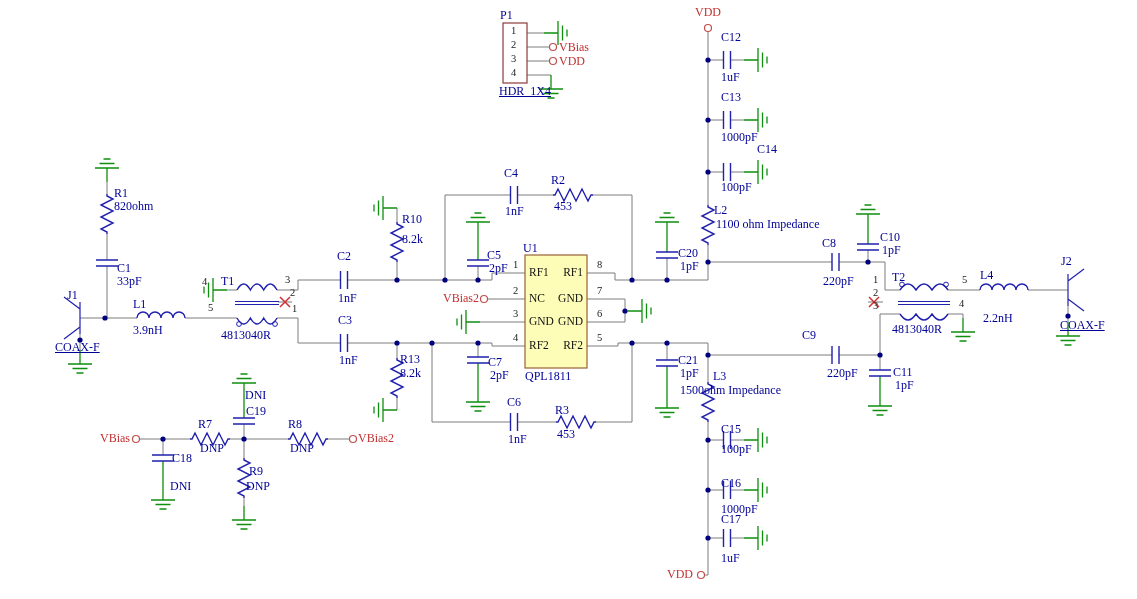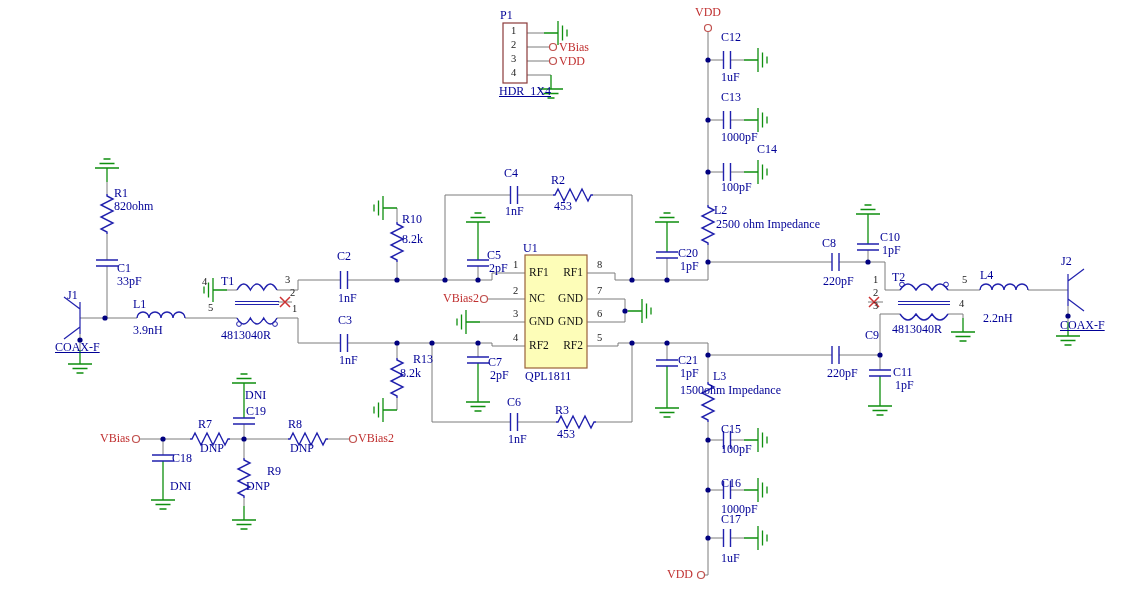--- a/index.html
+++ b/index.html
@@ -257,45 +257,45 @@
 <span class="lbl" style="left:67px;top:289px">J1</span>
 <span class="lbl ul" style="left:55px;top:341px">COAX-F</span>
 <span class="lbl" style="left:133px;top:298px">L1</span>
 <span class="lbl" style="left:133px;top:324px">3.9nH</span>
 <span class="lbl" style="left:337px;top:250px">C2</span>
 <span class="lbl" style="left:338px;top:292px">1nF</span>
 <span class="lbl" style="left:338px;top:314px">C3</span>
 <span class="lbl" style="left:339px;top:354px">1nF</span>
 <span class="lbl" style="left:402px;top:213px">R10</span>
 <span class="lbl" style="left:402px;top:233px">8.2k</span>
-<span class="lbl" style="left:413px;top:353px">R13</span>
+<span class="lbl" style="left:400px;top:353px">R13</span>
 <span class="lbl" style="left:400px;top:367px">8.2k</span>
 <span class="lbl" style="left:504px;top:167px">C4</span>
 <span class="lbl" style="left:505px;top:205px">1nF</span>
 <span class="lbl" style="left:551px;top:174px">R2</span>
 <span class="lbl" style="left:554px;top:200px">453</span>
 <span class="lbl" style="left:487px;top:249px">C5</span>
 <span class="lbl" style="left:489px;top:262px">2pF</span>
 <span class="lbl" style="left:488px;top:356px">C7</span>
 <span class="lbl" style="left:490px;top:369px">2pF</span>
 <span class="lbl" style="left:507px;top:396px">C6</span>
 <span class="lbl" style="left:508px;top:433px">1nF</span>
 <span class="lbl" style="left:555px;top:404px">R3</span>
 <span class="lbl" style="left:557px;top:428px">453</span>
 <span class="lbl" style="left:678px;top:247px">C20</span>
 <span class="lbl" style="left:680px;top:260px">1pF</span>
 <span class="lbl" style="left:678px;top:354px">C21</span>
 <span class="lbl" style="left:680px;top:367px">1pF</span>
 <span class="lbl" style="left:714px;top:204px">L2</span>
-<span class="lbl" style="left:716px;top:218px">2500 ohm Impedance</span>
+<span class="lbl" style="left:716px;top:218px">1100 ohm Impedance</span>
 <span class="lbl" style="left:713px;top:370px">L3</span>
 <span class="lbl" style="left:680px;top:384px">1500ohm Impedance</span>
 <span class="lbl" style="left:822px;top:237px">C8</span>
 <span class="lbl" style="left:823px;top:275px">220pF</span>
-<span class="lbl" style="left:865px;top:329px">C9</span>
+<span class="lbl" style="left:802px;top:329px">C9</span>
 <span class="lbl" style="left:827px;top:367px">220pF</span>
 <span class="lbl" style="left:880px;top:231px">C10</span>
 <span class="lbl" style="left:882px;top:244px">1pF</span>
 <span class="lbl" style="left:893px;top:366px">C11</span>
 <span class="lbl" style="left:895px;top:379px">1pF</span>
 <span class="lbl" style="left:721px;top:31px">C12</span>
 <span class="lbl" style="left:721px;top:71px">1uF</span>
 <span class="lbl" style="left:721px;top:91px">C13</span>
 <span class="lbl" style="left:721px;top:131px">1000pF</span>
 <span class="lbl" style="left:757px;top:143px">C14</span>
@@ -311,16 +311,16 @@
 <span class="lbl" style="left:1061px;top:255px">J2</span>
 <span class="lbl ul" style="left:1060px;top:319px">COAX-F</span>
 <span class="lbl" style="left:172px;top:452px">C18</span>
 <span class="lbl" style="left:170px;top:480px">DNI</span>
 <span class="lbl" style="left:245px;top:389px">DNI</span>
 <span class="lbl" style="left:246px;top:405px">C19</span>
 <span class="lbl" style="left:198px;top:418px">R7</span>
 <span class="lbl" style="left:200px;top:442px">DNP</span>
 <span class="lbl" style="left:288px;top:418px">R8</span>
 <span class="lbl" style="left:290px;top:442px">DNP</span>
-<span class="lbl" style="left:267px;top:465px">R9</span>
+<span class="lbl" style="left:249px;top:465px">R9</span>
 <span class="lbl" style="left:246px;top:480px">DNP</span>
 
 </div>
 
 </body></html>

